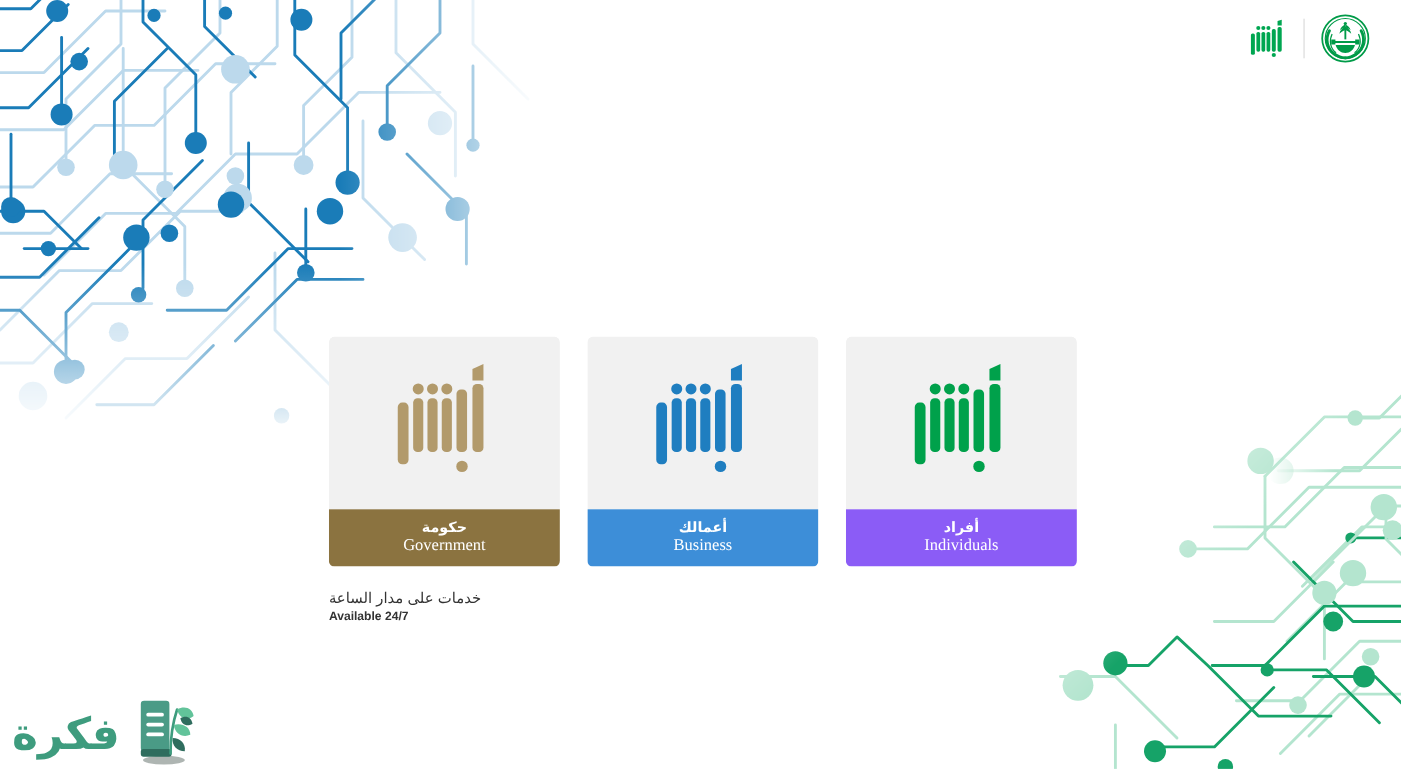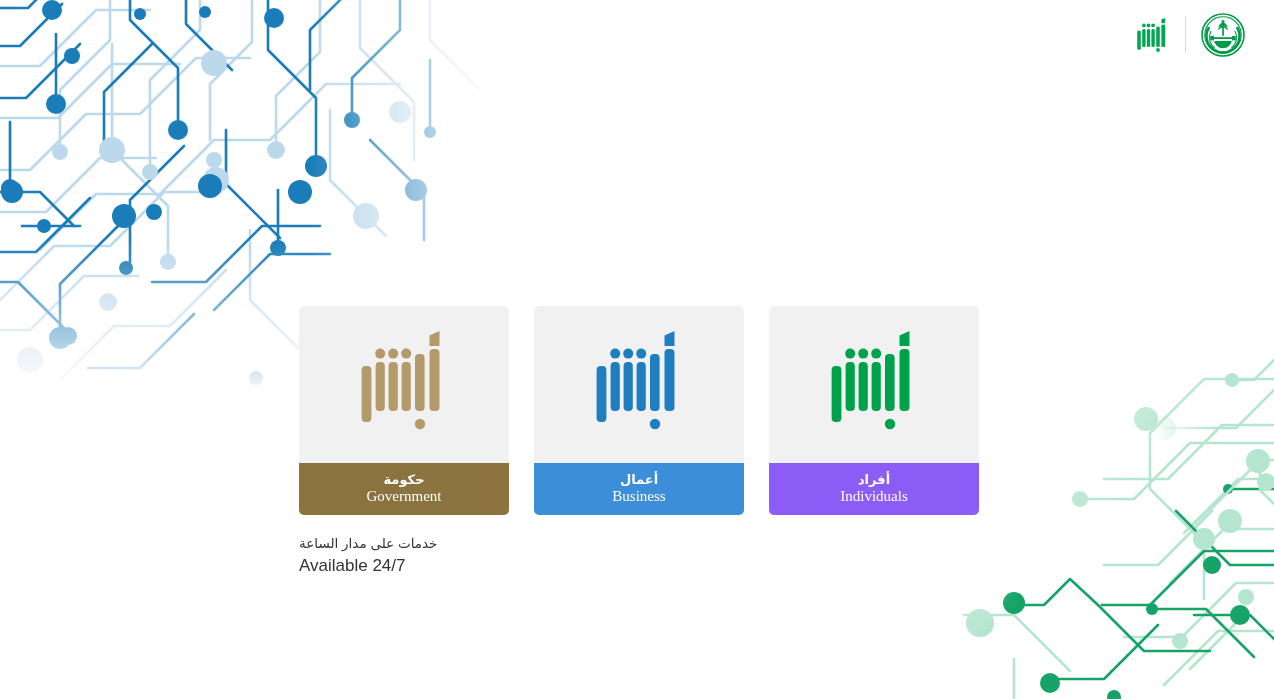--- a/index.html
+++ b/index.html
@@ -64,21 +64,21 @@
   
   .captions{
     position:absolute;left:299px;top:534px;
     display:flex;gap:25px;
   }
   .caption{
     width:210px;text-align:left;color:#333333;
     line-height:1.45;
   }
   .caption-ar{font-size:13.5px;direction:rtl;}
-  .caption-en{font-size:17px;}
+  .caption-en{font-size:11px;font-weight:bold;}
 
   
   .watermark{
     position:absolute;left:4px;bottom:2px;
     display:flex;align-items:center;gap:4px;
   }
   .wm-text{display:block;}
   .wm-icon{display:block;}
 </style>
 </head>
@@ -390,21 +390,21 @@
             <rect x="16.6" y="33.0" width="9.2" height="49.0" rx="4"></rect>
             <rect x="2.6" y="37.0" width="9.8" height="56.0" rx="4"></rect>
             <circle cx="47.2" cy="24.6" r="5.0"></circle>
             <circle cx="34.2" cy="24.6" r="5.0"></circle>
             <circle cx="21.2" cy="24.6" r="5.0"></circle>
             <circle cx="61.0" cy="95.0" r="5.2"></circle>
           </g>
         </svg>
       </div>
       <div class="card-banner" style="background:#3d8ed8">
-        <span class="banner-ar">أعمال</span>
+        <span class="banner-ar">أعمالك</span>
         <span class="banner-en">Business</span>
       </div>
     </div>
 
     <div class="card">
       <div class="card-art">
         <svg width="90" height="112" viewBox="0 0 90 112" xmlns="http://www.w3.org/2000/svg" aria-hidden="true">
           <g fill="#00a14b">
             <path d="M70.5,6.5 L80.5,2.0 L80.5,17.0 L70.5,17.0 Z"></path>
             <rect x="70.5" y="20.0" width="10.0" height="62.0" rx="4"></rect>
@@ -428,14 +428,39 @@
 
   </div>
 
   <div class="captions">
     <div class="caption">
       <div class="caption-ar">خدمات على مدار الساعة</div>
       <div class="caption-en">Available 24/7</div>
     </div>
   </div>
 
+  <div class="watermark">
+    <svg class="wm-text" width="112" height="62" viewBox="0 0 112 62" xmlns="http://www.w3.org/2000/svg" aria-hidden="true">
+      <text x="56" y="48" text-anchor="middle" font-family="&quot;DejaVu Sans&quot;, sans-serif" font-size="40" font-weight="bold" fill="#3e9c7e" direction="rtl">فكرة</text>
+    </svg>
+    <svg class="wm-icon" width="58" height="66" viewBox="0 0 58 66" xmlns="http://www.w3.org/2000/svg" aria-hidden="true">
+
+      <ellipse cx="29" cy="60" rx="19" ry="4" fill="#5d6b66" opacity="0.5"></ellipse>
+
+      <rect x="8" y="6" width="26" height="46" rx="3" fill="#4a9b86"></rect>
+      <rect x="8" y="50" width="28" height="7" rx="2.5" fill="#2f6d5e"></rect>
+
+      <g fill="#ffffff">
+        <rect x="13" y="17" width="16" height="3.4" rx="1.7"></rect>
+        <rect x="13" y="26" width="16" height="3.4" rx="1.7"></rect>
+        <rect x="13" y="35" width="16" height="3.4" rx="1.7"></rect>
+      </g>
+
+      <path d="M35,54 C35,40 37,26 41,14" stroke="#3e9c7e" stroke-width="2.4" fill="none" stroke-linecap="round"></path>
+
+      <path d="M41,14 C48,10 55,13 56,20 C50,25 43,22 41,14 Z" fill="#62c39a"></path>
+      <path d="M38,28 C46,26 53,30 53,37 C46,40 39,36 38,28 Z" fill="#62c39a"></path>
+      <path d="M37,40 C44,40 49,45 48,52 C41,52 36,47 37,40 Z" fill="#2f6d5e"></path>
+      <path d="M44,22 C49,19 54,21 55,27 C50,30 45,28 44,22 Z" fill="#2f6d5e"></path>
+    </svg>
+  </div>
 
 </div>
 
 </body></html>

